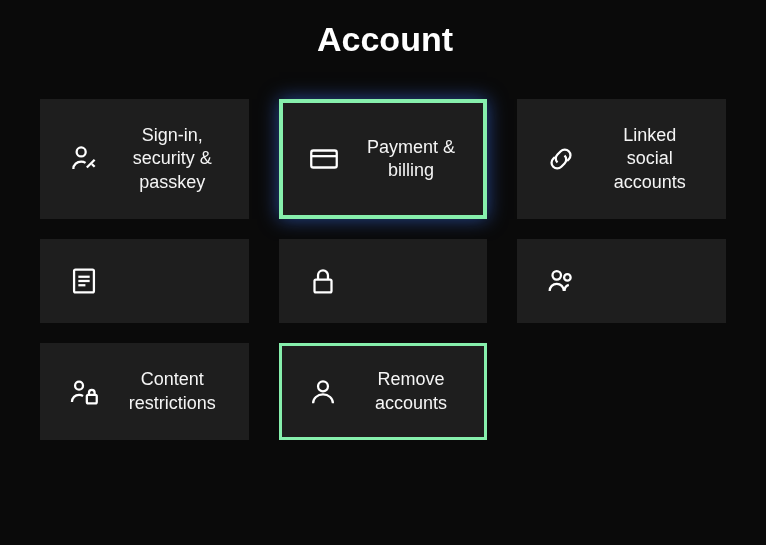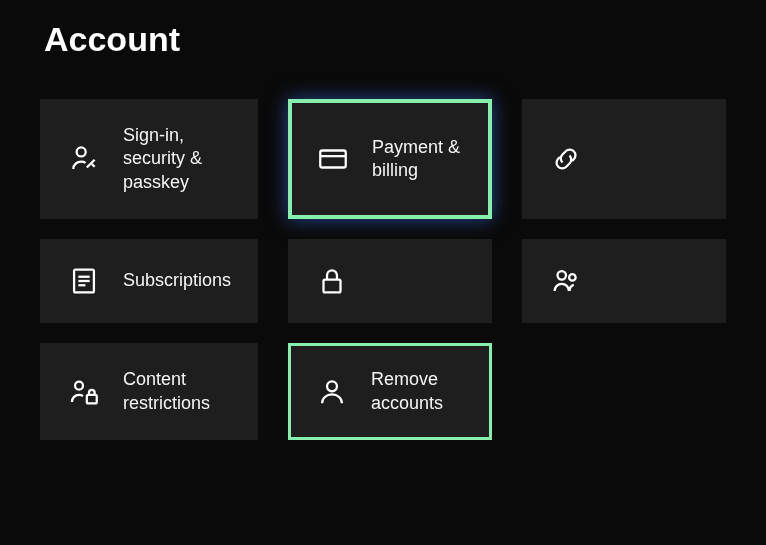--- a/index.html
+++ b/index.html
@@ -10,20 +10,21 @@
     body {
       width: 766px;
       height: 545px;
       background: #0a0a0a;
       font-family: "Segoe UI", Arial, sans-serif;
       color: #ffffff;
       overflow: hidden;
     }
     .container {
       padding: 20px 40px;
+      text-align: center;
     }
     .page-title {
       font-size: 34px;
       font-weight: 700;
       margin-bottom: 40px;
       margin-left: 4px;
     }
     .grid {
       display: grid;
       grid-template-columns: 1fr 1fr 1fr;
@@ -96,32 +97,32 @@
       <span class="tile-label">Payment &amp; billing</span>
     </div>
 
     <div class="tile">
       <span class="tile-icon">
         <svg viewBox="0 0 24 24">
           <path d="M9.5 14.5a4 4 0 0 1 0-5.7l2.3-2.3a4 4 0 0 1 5.7 5.7l-1.2 1.2"></path>
           <path d="M14.5 9.5a4 4 0 0 1 0 5.7l-2.3 2.3a4 4 0 0 1-5.7-5.7l1.2-1.2"></path>
         </svg>
       </span>
+      <span class="tile-label">Linked social accounts</span>
     </div>
 
     <div class="tile">
       <span class="tile-icon">
         <svg viewBox="0 0 24 24">
           <rect x="5" y="4" width="14" height="16" rx="1"></rect>
           <line x1="8" y1="9" x2="16" y2="9"></line>
           <line x1="8" y1="12" x2="16" y2="12"></line>
           <line x1="8" y1="15" x2="13" y2="15"></line>
         </svg>
       </span>
-      <span class="tile-label">Subscriptions</span>
     </div>
 
     <div class="tile">
       <span class="tile-icon">
         <svg viewBox="0 0 24 24">
           <rect x="6" y="11" width="12" height="9" rx="1"></rect>
           <path d="M8.5 11V8a3.5 3.5 0 0 1 7 0v3"></path>
         </svg>
       </span>
     </div>

